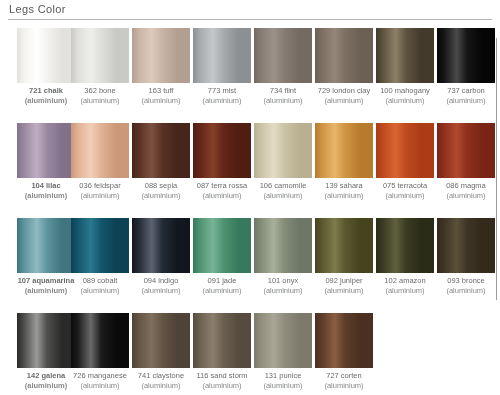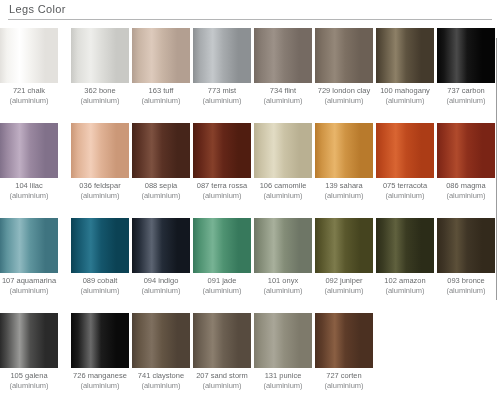--- a/index.html
+++ b/index.html
@@ -60,21 +60,21 @@
   .swatch-row.r1 { top: 95px; }
   .swatch-row.r2 { top: 190px; }
   .swatch-row.r3 { top: 285px; }
 
   .swatch-cell {
     position: absolute;
     top: 0;
     width: 58px;
     height: 90px;
   }
-  .swatch-cell.c0 { left: 0; }
+  .swatch-cell.c0 { left: 17px; font-weight: bold; }
   .swatch-cell.c1 { left: 71px; }
   .swatch-cell.c2 { left: 132px; }
   .swatch-cell.c3 { left: 193px; }
   .swatch-cell.c4 { left: 254px; }
   .swatch-cell.c5 { left: 315px; }
   .swatch-cell.c6 { left: 376px; }
   .swatch-cell.c7 { left: 437px; text-decoration: underline; }
 
   .swatch-chip {
     position: absolute;
@@ -218,33 +218,33 @@
         <div class="swatch-label"><span>102 amazon</span><span class="sub">(aluminium)</span></div>
       </div>
       <div class="swatch-cell c7">
         <div class="swatch-chip" style="background: linear-gradient(to right, rgb(51, 42, 28) 0%, rgb(63, 53, 38) 12%, rgb(92, 80, 57) 34%, rgb(63, 53, 38) 52%, rgb(51, 42, 28) 78%, rgb(51, 42, 28) 100%);"></div>
         <div class="swatch-label"><span>093 bronce</span><span class="sub">(aluminium)</span></div>
       </div>
     </div>
     <div class="swatch-row r3">
       <div class="swatch-cell c0">
         <div class="swatch-chip" style="background: linear-gradient(to right, rgb(42, 42, 42) 0%, rgb(78, 78, 77) 12%, rgb(154, 154, 152) 34%, rgb(78, 78, 77) 52%, rgb(42, 42, 42) 78%, rgb(42, 42, 42) 100%);"></div>
-        <div class="swatch-label"><span>105 galena</span><span class="sub">(aluminium)</span></div>
+        <div class="swatch-label"><span>142 galena</span><span class="sub">(aluminium)</span></div>
       </div>
       <div class="swatch-cell c1">
         <div class="swatch-chip" style="background: linear-gradient(to right, rgb(10, 10, 10) 0%, rgb(28, 28, 28) 12%, rgb(106, 106, 106) 34%, rgb(28, 28, 28) 52%, rgb(10, 10, 10) 78%, rgb(10, 10, 10) 100%);"></div>
         <div class="swatch-label"><span>726 manganese</span><span class="sub">(aluminium)</span></div>
       </div>
       <div class="swatch-cell c2">
         <div class="swatch-chip" style="background: linear-gradient(to right, rgb(79, 66, 54) 0%, rgb(100, 85, 68) 12%, rgb(126, 111, 95) 34%, rgb(100, 85, 68) 52%, rgb(79, 66, 54) 78%, rgb(79, 66, 54) 100%);"></div>
         <div class="swatch-label"><span>741 claystone</span><span class="sub">(aluminium)</span></div>
       </div>
       <div class="swatch-cell c3">
         <div class="swatch-chip" style="background: linear-gradient(to right, rgb(87, 75, 63) 0%, rgb(108, 96, 82) 12%, rgb(139, 126, 110) 34%, rgb(108, 96, 82) 52%, rgb(87, 75, 63) 78%, rgb(87, 75, 63) 100%);"></div>
-        <div class="swatch-label"><span>207 sand storm</span><span class="sub">(aluminium)</span></div>
+        <div class="swatch-label"><span>116 sand storm</span><span class="sub">(aluminium)</span></div>
       </div>
       <div class="swatch-cell c4">
         <div class="swatch-chip" style="background: linear-gradient(to right, rgb(126, 122, 107) 0%, rgb(145, 142, 126) 12%, rgb(169, 166, 152) 34%, rgb(145, 142, 126) 52%, rgb(126, 122, 107) 78%, rgb(126, 122, 107) 100%);"></div>
         <div class="swatch-label"><span>131 punice</span><span class="sub">(aluminium)</span></div>
       </div>
       <div class="swatch-cell c5">
         <div class="swatch-chip" style="background: linear-gradient(to right, rgb(75, 48, 33) 0%, rgb(94, 60, 41) 12%, rgb(138, 95, 67) 34%, rgb(94, 60, 41) 52%, rgb(75, 48, 33) 78%, rgb(75, 48, 33) 100%);"></div>
         <div class="swatch-label"><span>727 corten</span><span class="sub">(aluminium)</span></div>
       </div>
     </div>

